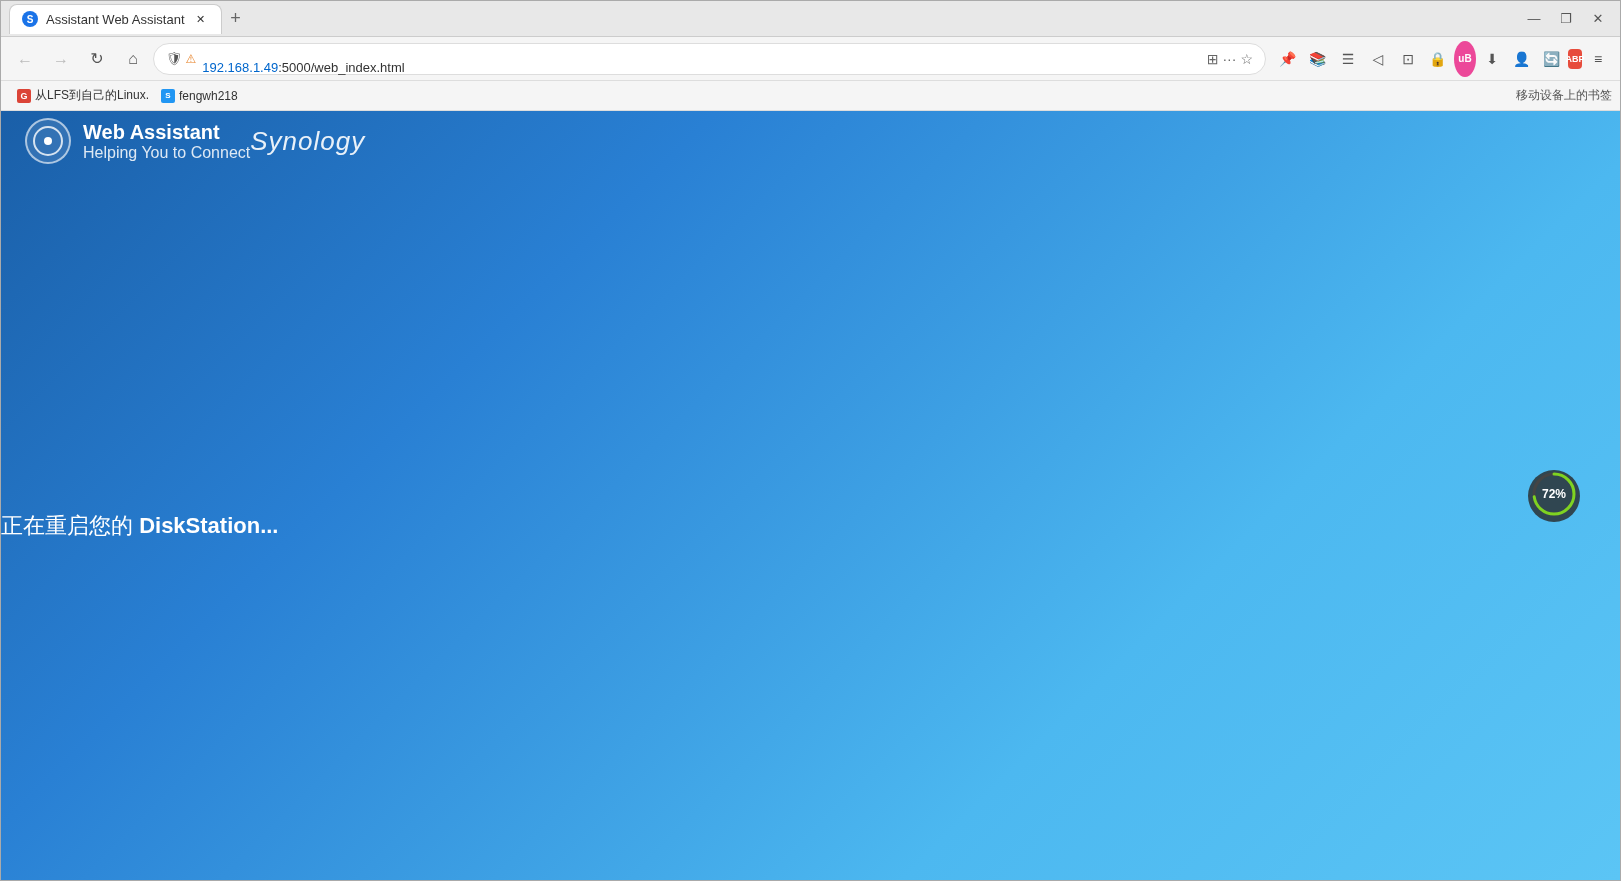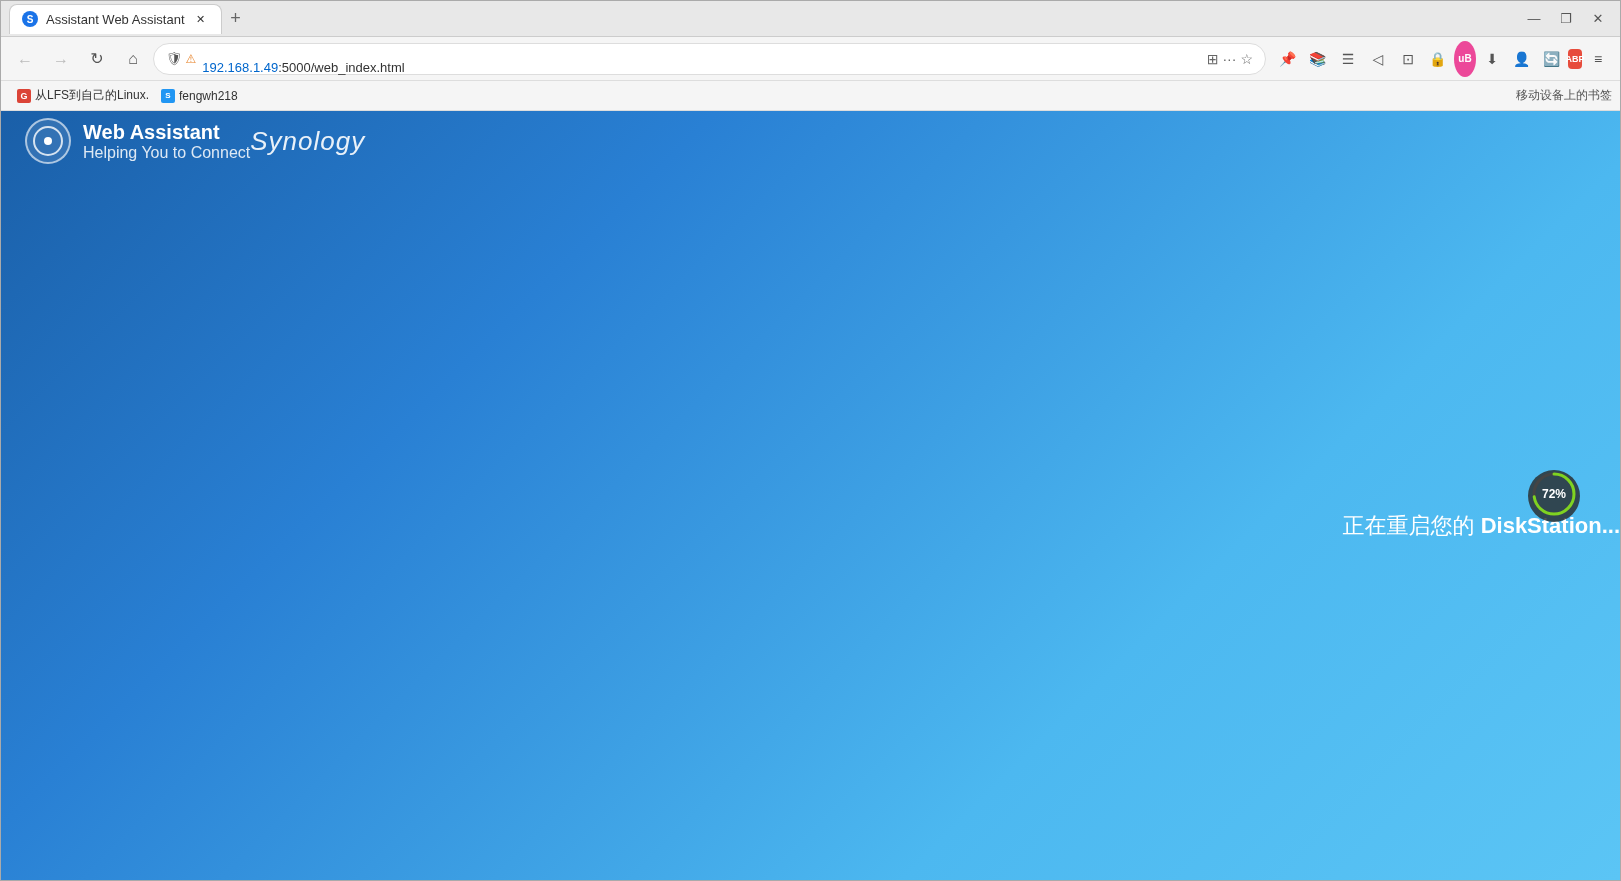--- a/index.html
+++ b/index.html
@@ -305,21 +305,21 @@
       font-weight: 300;
       letter-spacing: 1px;
       font-style: italic;
     }
 
     
     .main-content {
       flex: 1;
       display: flex;
       flex-direction: column;
-      align-items: flex-end;
+      align-items: flex-start;
       justify-content: center;
       gap: 40px;
     }
     .restart-text {
       color: white;
       font-size: 22px;
       text-align: center;
     }
     .restart-text strong {
       font-weight: bold;

